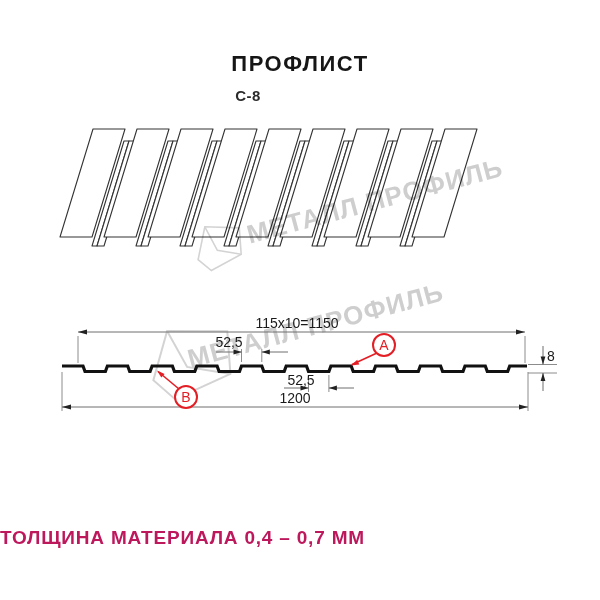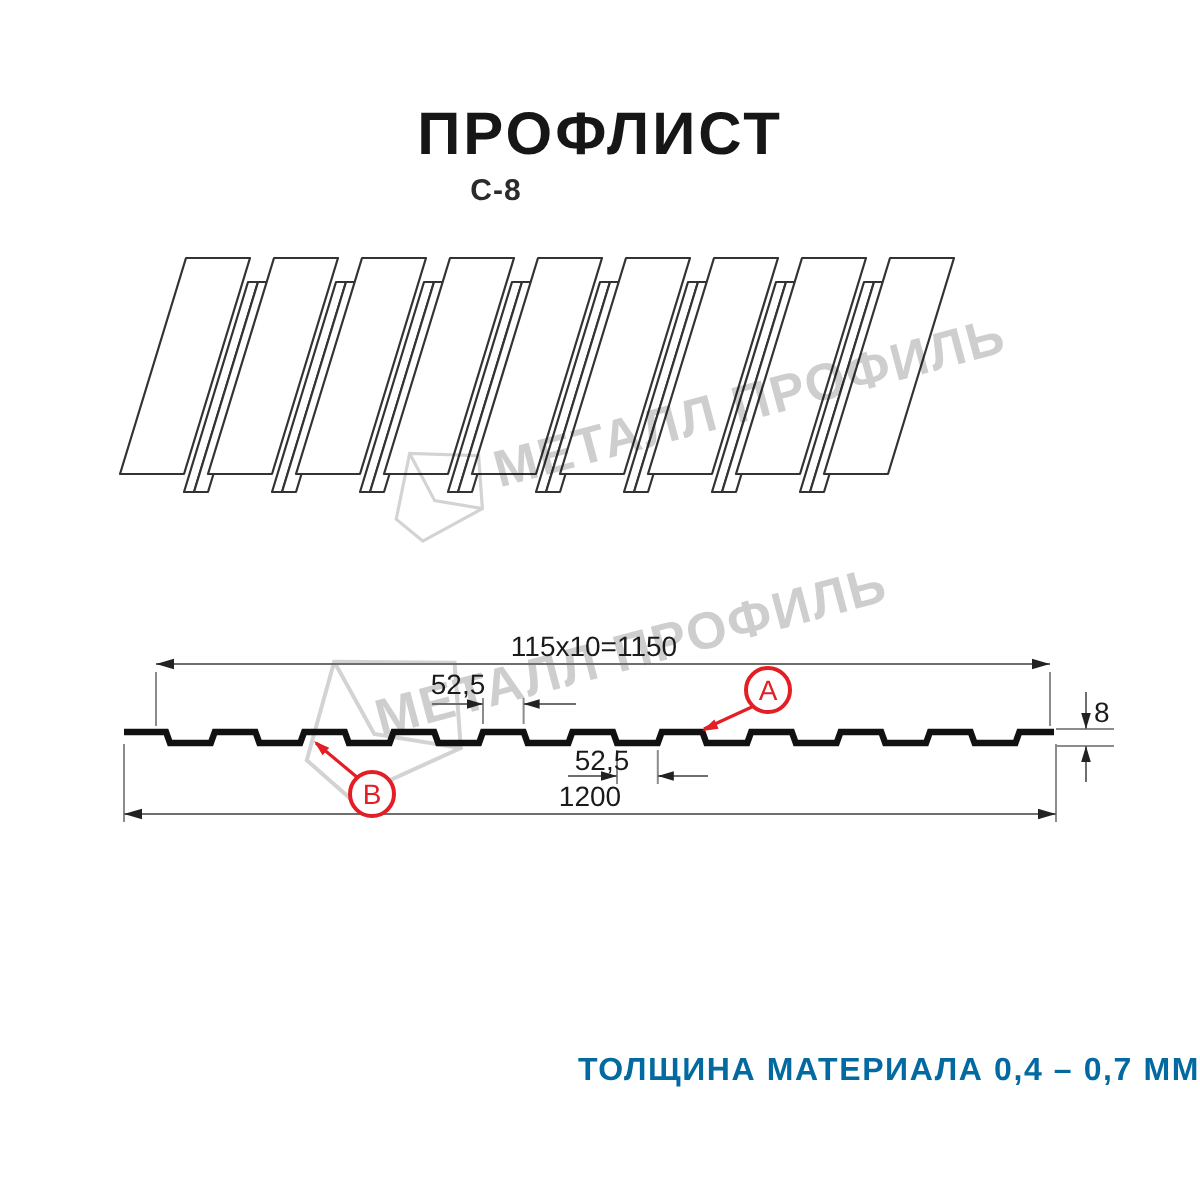--- a/index.html
+++ b/index.html
@@ -2,29 +2,29 @@
 <html><head>
 <meta charset="utf-8">
 <style>
   html,body{margin:0;padding:0;}
   body{
     width:600px;height:600px;position:relative;background:#ffffff;
     font-family:"Liberation Sans",sans-serif;overflow:hidden;
   }
   .page-title{
     position:absolute;top:51px;left:0;width:600px;text-align:center;
-    font-size:30px;font-weight:700;letter-spacing:1.5px;color:#161616;
+    font-size:22px;font-weight:700;letter-spacing:1.5px;color:#161616;
   }
   .page-subtitle{
     position:absolute;top:87px;left:0;width:496px;text-align:center;
     font-size:15px;font-weight:700;letter-spacing:0.5px;color:#2b2b2b;
   }
   .footer-note{
-    position:absolute;top:527px;left:0;width:600px;text-align:right;
-    font-size:16px;font-weight:700;letter-spacing:0.8px;color:#0369a1;
+    position:absolute;top:527px;left:0;width:600px;text-align:left;
+    font-size:19px;font-weight:700;letter-spacing:0.8px;color:#be185d;
   }
   svg{position:absolute;overflow:visible;}
   #svg-profile{left:0;top:0;}
   #svg-section{left:0;top:0;}
   .dim-text{font-size:14px;fill:#1a1a1a;font-weight:400;}
   .callout-text{font-size:14px;fill:#e31e24;font-weight:400;}
   .wm-text{font-size:26px;font-weight:700;letter-spacing:1px;fill:#c9c9c9;}
 </style>
 </head>
 <body>

